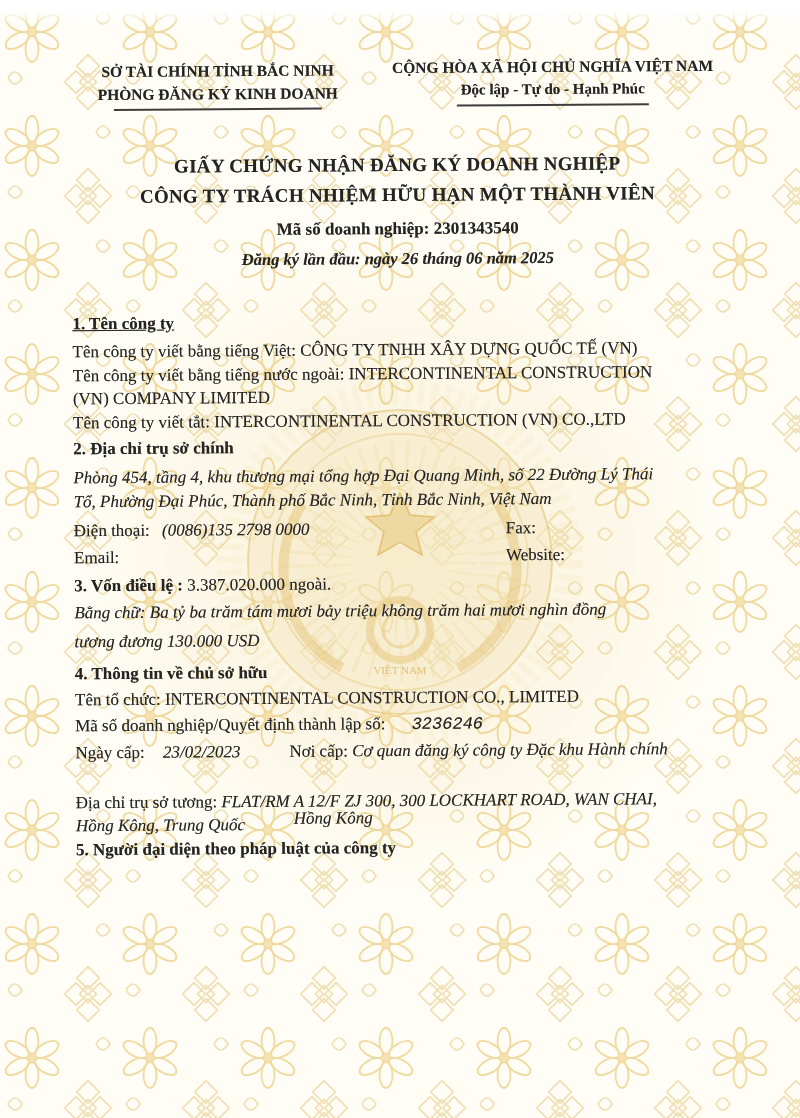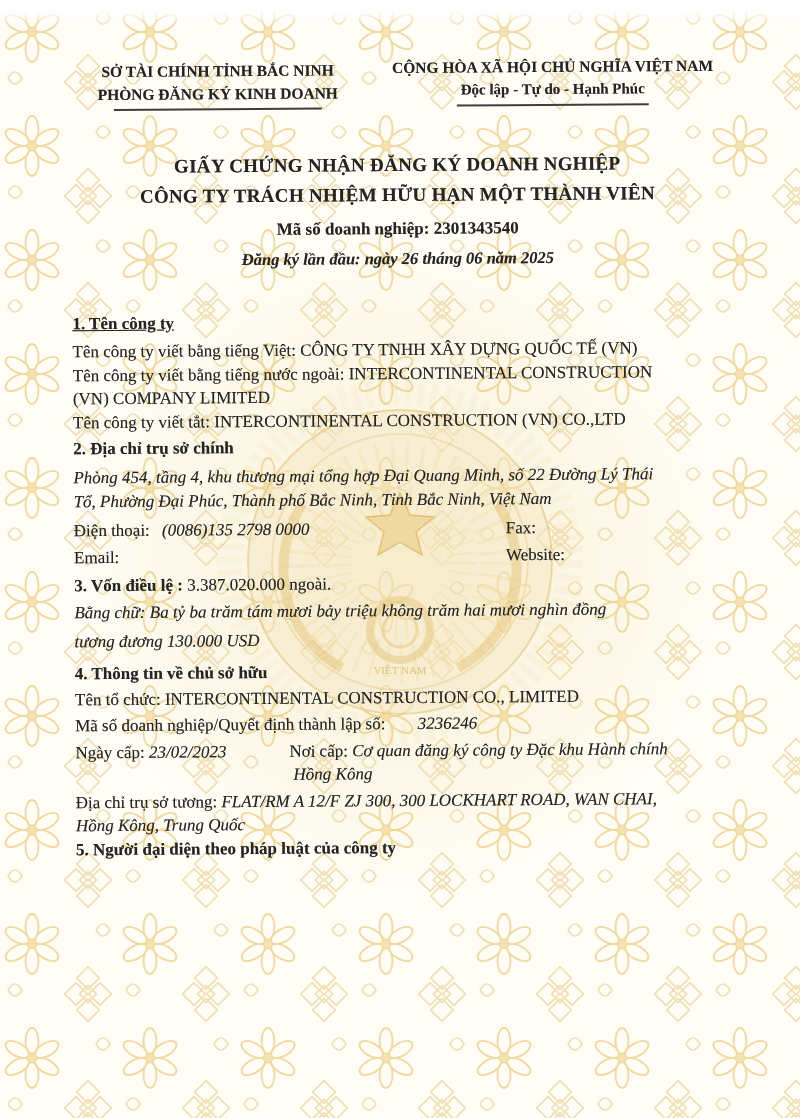--- a/index.html
+++ b/index.html
@@ -16,22 +16,22 @@
     text-shadow:0 0 .5px rgba(40,40,40,.45);}
   .b{font-weight:bold;}
   .i{font-style:italic;}
   .center{left:0;right:0;text-align:center;}
   .hdr{font-size:15.5px;font-weight:bold;line-height:23px;}
   .rule{border-top:2px solid #3d3d3d;height:0;margin:3px auto 0;}
   .title{font-size:19px;font-weight:bold;line-height:30px;letter-spacing:.3px;}
   .codeline{font-size:17px;font-weight:bold;}
   .regline{font-size:16.5px;font-weight:bold;font-style:italic;}
   .col2{position:absolute;left:432px;}
-  .gap14{}
-  .gap22{margin-left:28px;}
+  .gap14{margin-left:14px;}
+  .gap22{margin-left:22px;font-family:Liberation Mono, monospace;}
   .gap8{margin-left:8px;}
 </style>
 </head>
 <body>
 
 <div class="page">
 
   <svg class="bg" width="800" height="1118" viewBox="0 0 800 1118" aria-hidden="true">
     <defs>
       <radialGradient id="glow" cx="0.5" cy="0.5" r="0.5">
@@ -153,21 +153,21 @@
       <span class="i gap22">3236246</span>
     </div>
     <div class="line" style="top:741px;width:660px;">
       <span>Ngày cấp:</span>
       <span class="i gap14">23/02/2023</span>
       <span class="col2" style="left:214px;">
         <span>Nơi cấp:</span>
         <span class="i">Cơ quan đăng ký công ty Đặc khu Hành chính</span>
       </span>
     </div>
-    <div class="line i" style="top:764px;left:292px;">Hồng Kông</div>
+    <div class="line i" style="top:808px;left:292px;">Hồng Kông</div>
     <div class="line" style="top:791px;">
       <span>Địa chỉ trụ sở tương:</span>
       <span class="i">FLAT/RM A 12/F ZJ 300, 300 LOCKHART ROAD, WAN CHAI,</span>
     </div>
     <div class="line i" style="top:814px;">Hồng Kông, Trung Quốc</div>
 
     <div class="line b" style="top:838px;">5. Người đại diện theo pháp luật của công ty</div>
 
   </div>
 </div>

